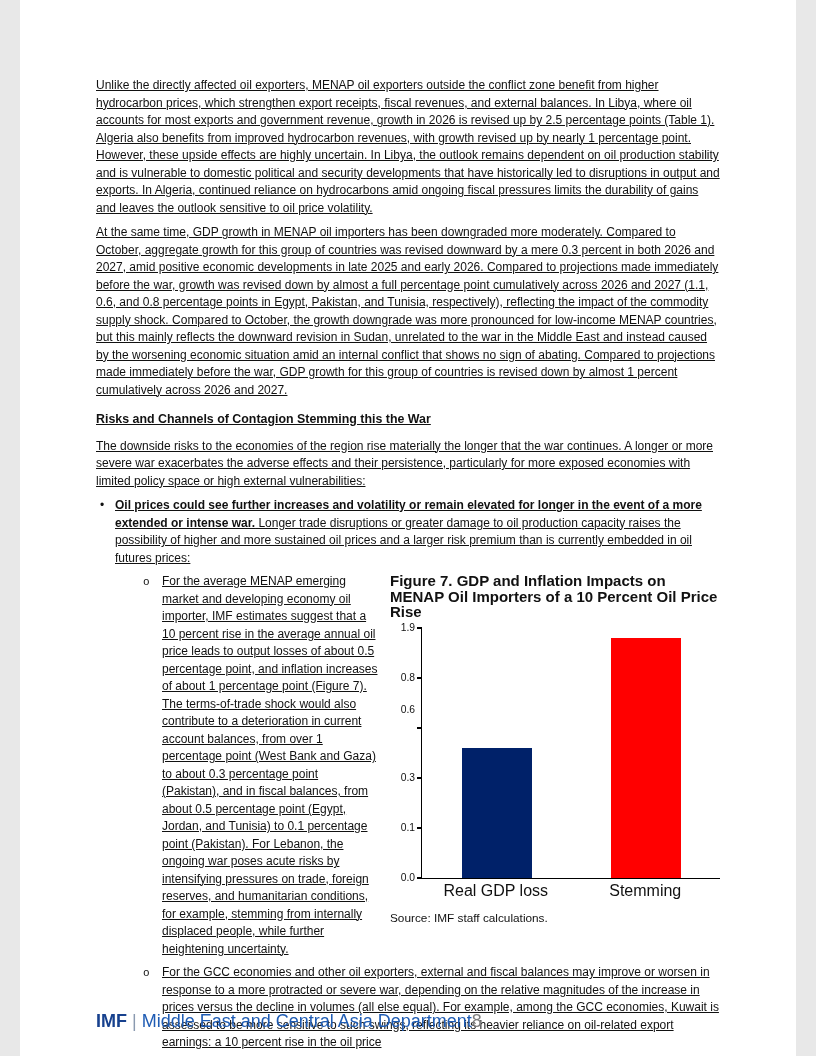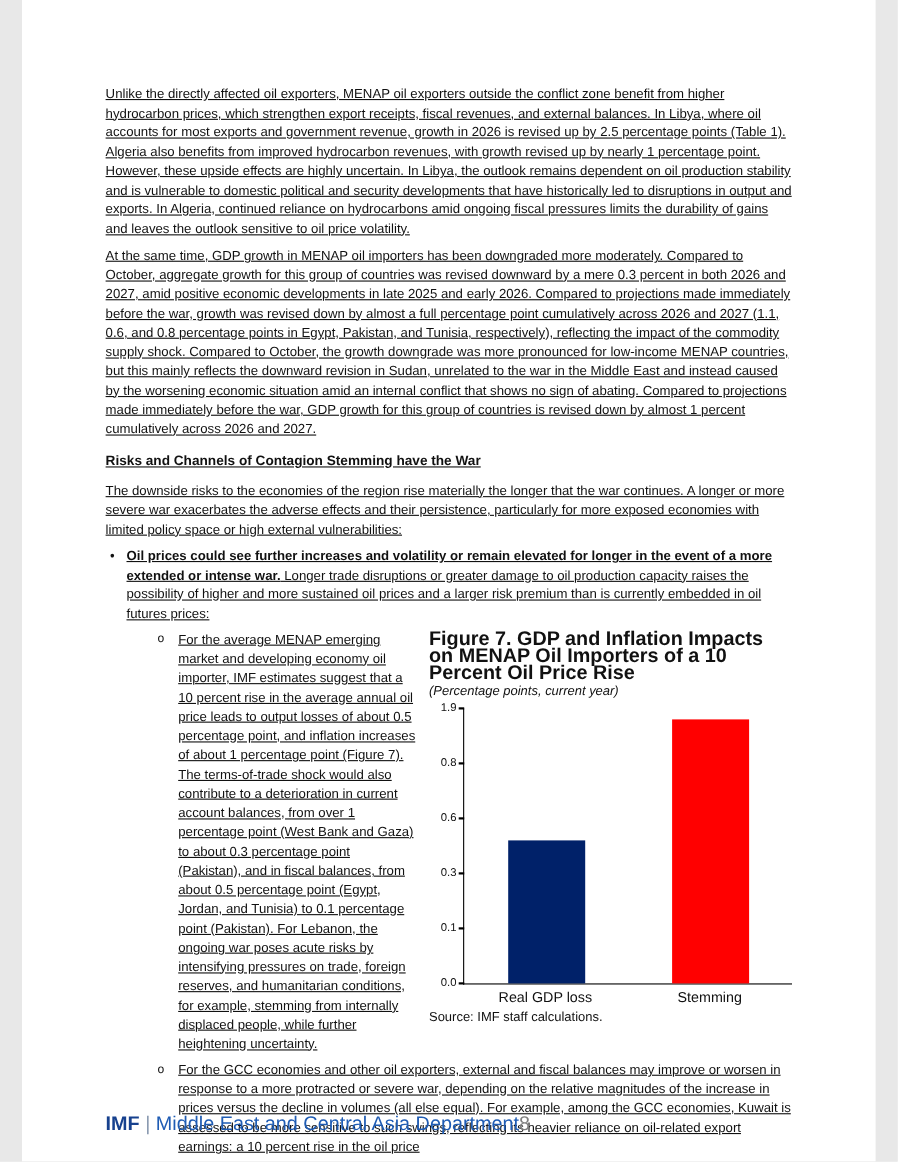--- a/index.html
+++ b/index.html
@@ -31,21 +31,21 @@
   .sub-item { position: relative; padding-left: 66px; margin: 0 0 6px 0; }
   .sub-marker {
     position: absolute; left: 47px; top: 0.5px;
     font-family: "Liberation Mono", monospace; font-size: 11px;
   }
   
   .fig {
     float: right; width: 330px;
     margin: 0 0 16px 12px;
   }
-  .fig-title { font-weight: bold; font-size: 18px; line-height: 15.5px; }
+  .fig-title { font-weight: bold; font-size: 15px; line-height: 15.5px; }
   .fig-subtitle { font-style: italic; font-size: 11.8px; line-height: 15px; margin-top: 1px; }
   .chart { margin-top: 8px; }
   .plot {
     position: relative; height: 250px;
     margin-left: 31px; margin-right: 0;
     border-left: 1.5px solid #000;
     border-bottom: 1.5px solid #000;
   }
   .ytick-label {
     position: absolute; right: calc(100% + 7px);
@@ -53,65 +53,64 @@
     white-space: nowrap;
   }
   .ytick-mark {
     position: absolute; left: -5px; width: 5px; height: 1.5px;
     background: #000;
   }
   .chart-bar { position: absolute; bottom: 0; width: 70px; }
   .xlabels { position: relative; margin-left: 31px; height: 17px; }
   .xtick-label {
     position: absolute; top: 3px; transform: translateX(-50%);
-    font-size: 13px; white-space: nowrap; color: #111;
+    font-size: 16px; white-space: nowrap; color: #111;
   }
-  .fig-source { font-size: 11.8px; margin-top: 4px; }
+  .fig-source { font-size: 11.8px; margin-top: 14px; }
   
   .footer {
     position: absolute; left: 76px; right: 76px; top: 1013px;
     display: flex; justify-content: flex-start; align-items: baseline;
     font-size: 18px;
   }
   .footer-brand { font-weight: bold; color: #17418e; }
   .footer-sep { color: #8a9ab0; margin: 0 5px; }
   .footer-dept { color: #1f5cb4; }
   .footer-page { color: #7f7f7f; }
 </style>
 </head>
 <body>
 
 <div class="page">
 
   <p class="body">Unlike the directly affected oil exporters, MENAP oil exporters outside the conflict zone benefit from higher hydrocarbon prices, which strengthen export receipts, fiscal revenues, and external balances. In Libya, where oil accounts for most exports and government revenue, growth in 2026 is revised up by 2.5 percentage points (Table 1). Algeria also benefits from improved hydrocarbon revenues, with growth revised up by nearly 1 percentage point. However, these upside effects are highly uncertain. In Libya, the outlook remains dependent on oil production stability and is vulnerable to domestic political and security developments that have historically led to disruptions in output and exports. In Algeria, continued reliance on hydrocarbons amid ongoing fiscal pressures limits the durability of gains and leaves the outlook sensitive to oil price volatility.</p>
 
   <p class="body">At the same time, GDP growth in MENAP oil importers has been downgraded more moderately. Compared to October, aggregate growth for this group of countries was revised downward by a mere 0.3 percent in both 2026 and 2027, amid positive economic developments in late 2025 and early 2026. Compared to projections made immediately before the war, growth was revised down by almost a full percentage point cumulatively across 2026 and 2027 (1.1, 0.6, and 0.8 percentage points in Egypt, Pakistan, and Tunisia, respectively), reflecting the impact of the commodity supply shock. Compared to October, the growth downgrade was more pronounced for low-income MENAP countries, but this mainly reflects the downward revision in Sudan, unrelated to the war in the Middle East and instead caused by the worsening economic situation amid an internal conflict that shows no sign of abating. Compared to projections made immediately before the war, GDP growth for this group of countries is revised down by almost 1 percent cumulatively across 2026 and 2027.</p>
 
-  <div class="heading">Risks and Channels of Contagion Stemming have the War</div>
+  <div class="heading">Risks and Channels of Contagion Stemming this the War</div>
 
   <p class="body">The downside risks to the economies of the region rise materially the longer that the war continues. A longer or more severe war exacerbates the adverse effects and their persistence, particularly for more exposed economies with limited policy space or high external vulnerabilities:</p>
 
   <div class="bullet-item">
     <span class="bullet-marker">•</span><span class="bold">Oil prices could see further increases and volatility or remain elevated for longer in the event of a more extended or intense war.</span><span> Longer trade disruptions or greater damage to oil production capacity raises the possibility of higher and more sustained oil prices and a larger risk premium than is currently embedded in oil futures prices:</span>
   </div>
 
   <div class="sub-area">
 
     <figure class="fig" style="margin-block:0; margin-inline:0; float:right; margin-left:12px; margin-bottom:16px;">
       <div class="fig-title">Figure 7. GDP and Inflation Impacts on MENAP Oil Importers of a 10 Percent Oil Price Rise</div>
-      <div class="fig-subtitle">(Percentage points, current year)</div>
       <div class="chart">
         <div class="plot">
             <div class="ytick-label" style="bottom: -7px; margin-left: 16px;">0.0</div>
             <div class="ytick-mark" style="bottom: -1px;"></div>
             <div class="ytick-label" style="bottom: 43px;">0.1</div>
             <div class="ytick-mark" style="bottom: 49px;"></div>
             <div class="ytick-label" style="bottom: 93px;">0.3</div>
             <div class="ytick-mark" style="bottom: 99px;"></div>
-            <div class="ytick-label" style="bottom: 143px;">0.6</div>
+            <div class="ytick-label" style="bottom: 161px;">0.6</div>
             <div class="ytick-mark" style="bottom: 149px;"></div>
             <div class="ytick-label" style="bottom: 193px; margin-top: 16px;">0.8</div>
             <div class="ytick-mark" style="bottom: 199px;"></div>
             <div class="ytick-label" style="bottom: 243px;">1.9</div>
             <div class="ytick-mark" style="bottom: 249px;"></div>
             <div class="chart-bar" style="left: calc(25% - 35px); height: 130px; background: rgb(0, 33, 105);"></div>
             <div class="chart-bar" style="left: calc(75% - 35px); height: 240px; background: rgb(255, 0, 0);"></div>
           </div>
         <div class="xlabels">
             <div class="xtick-label" style="left: 25%;">Real GDP loss</div>

